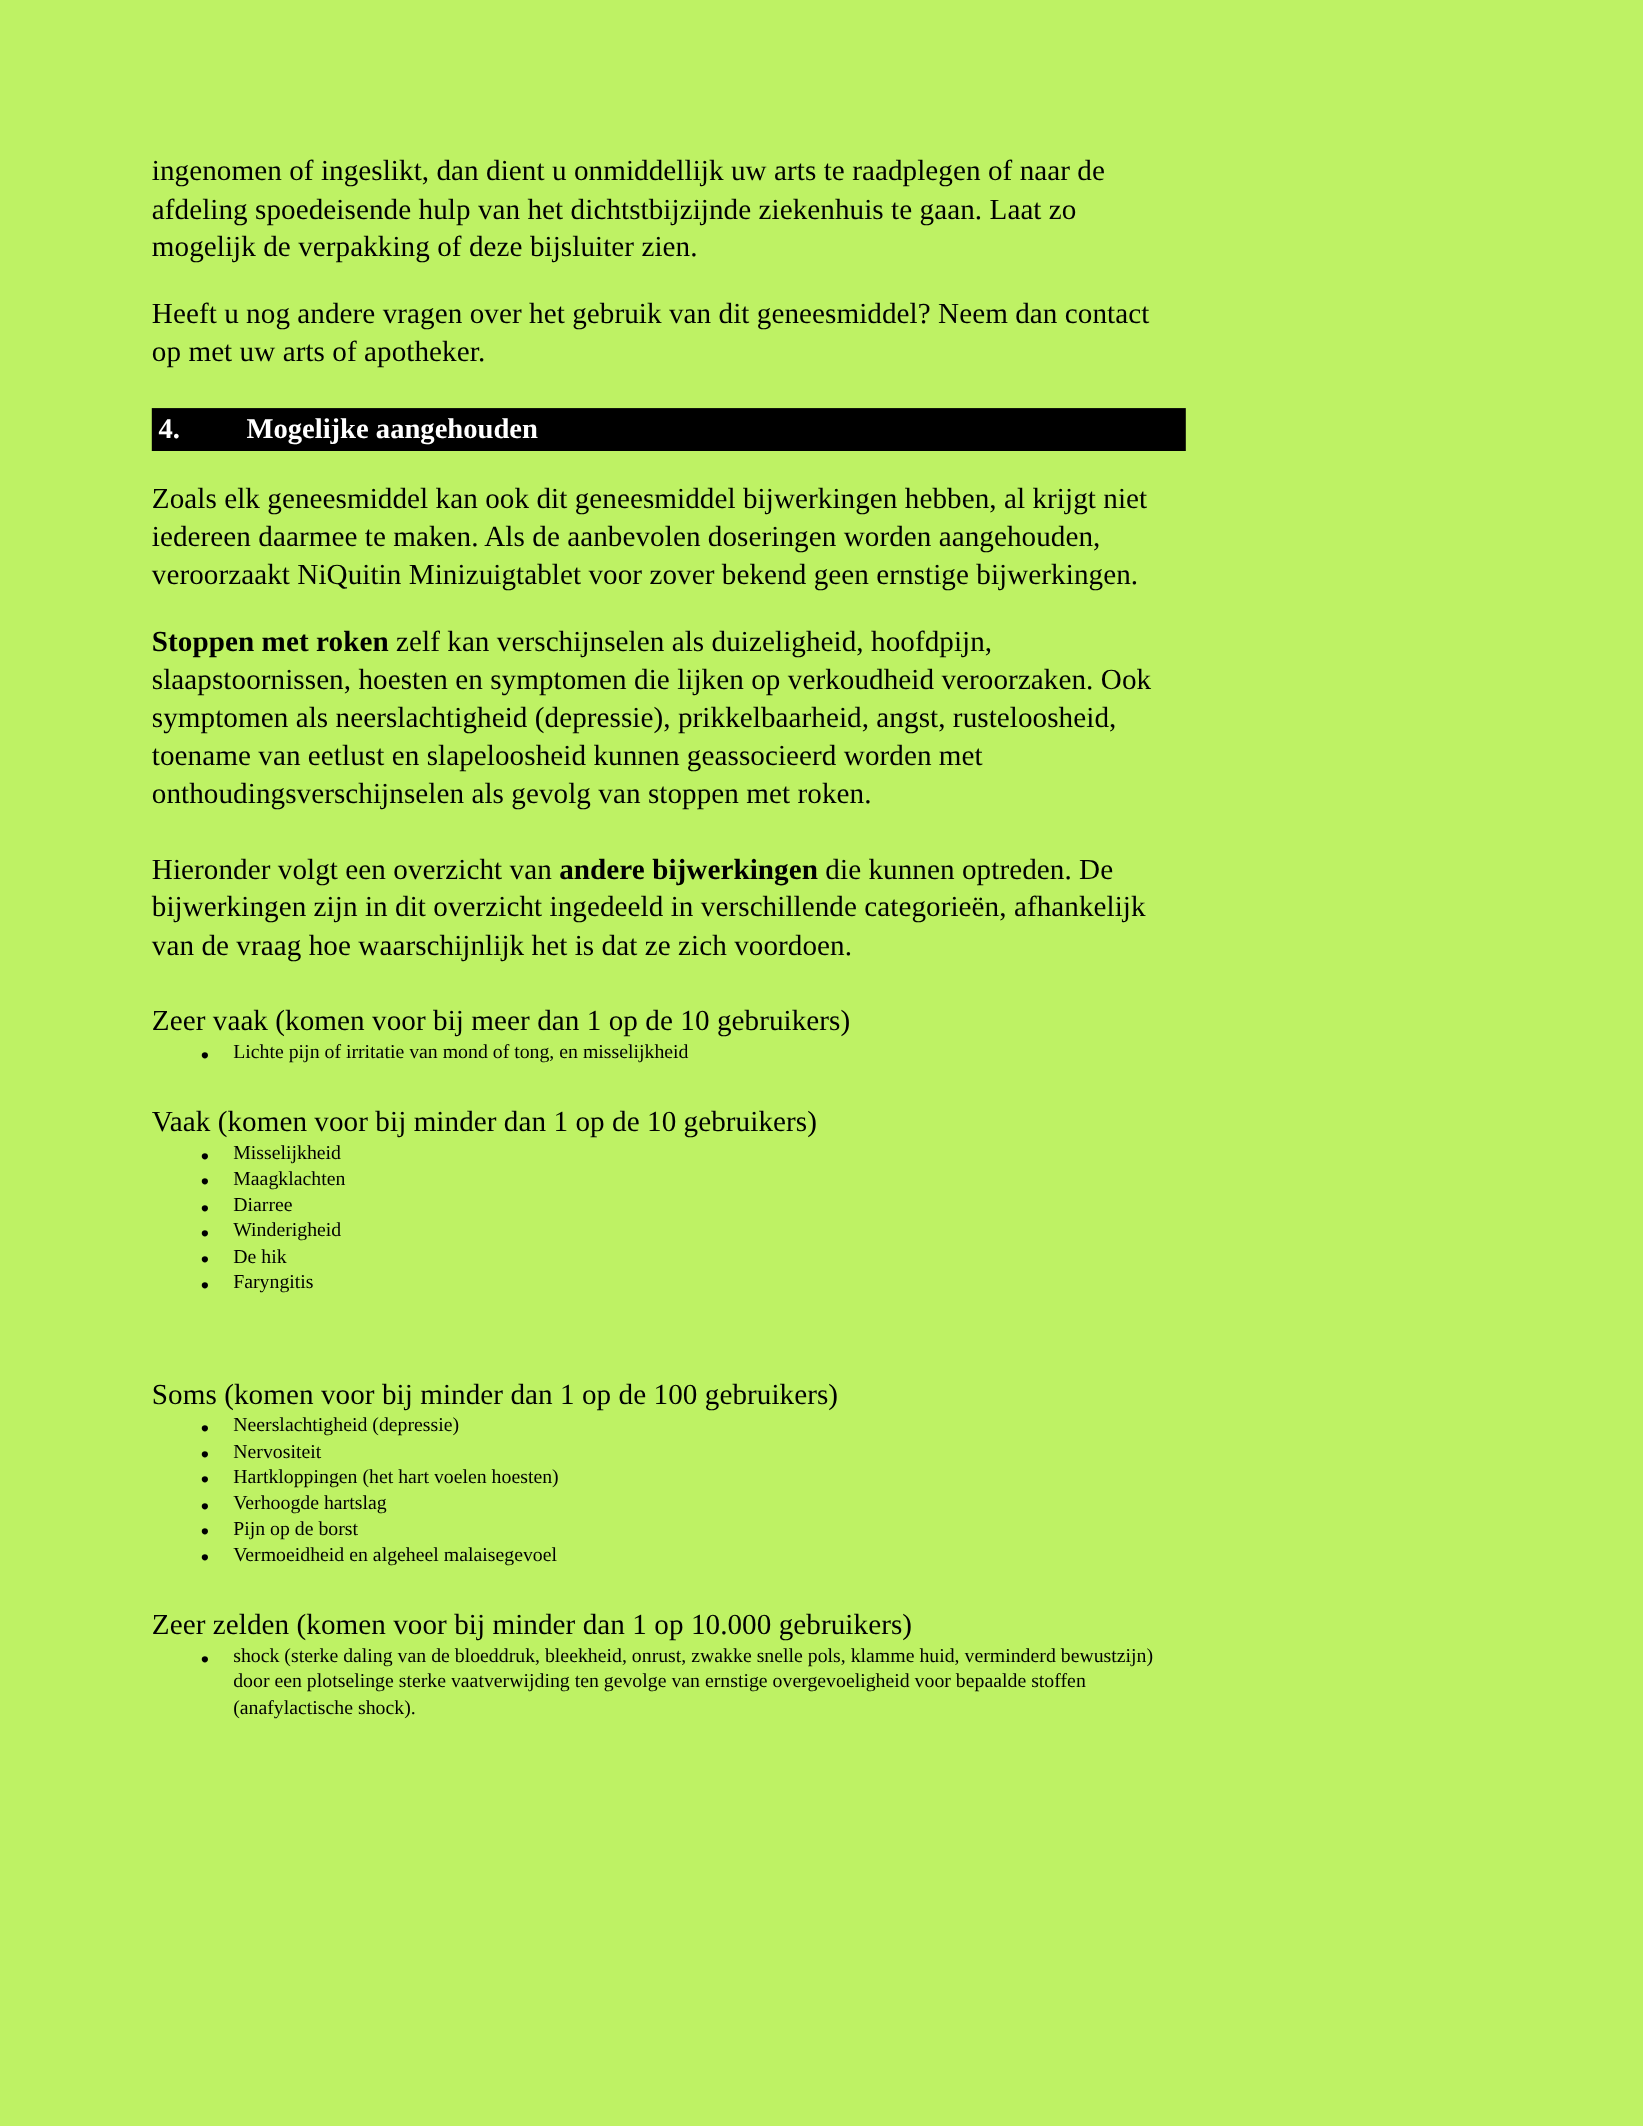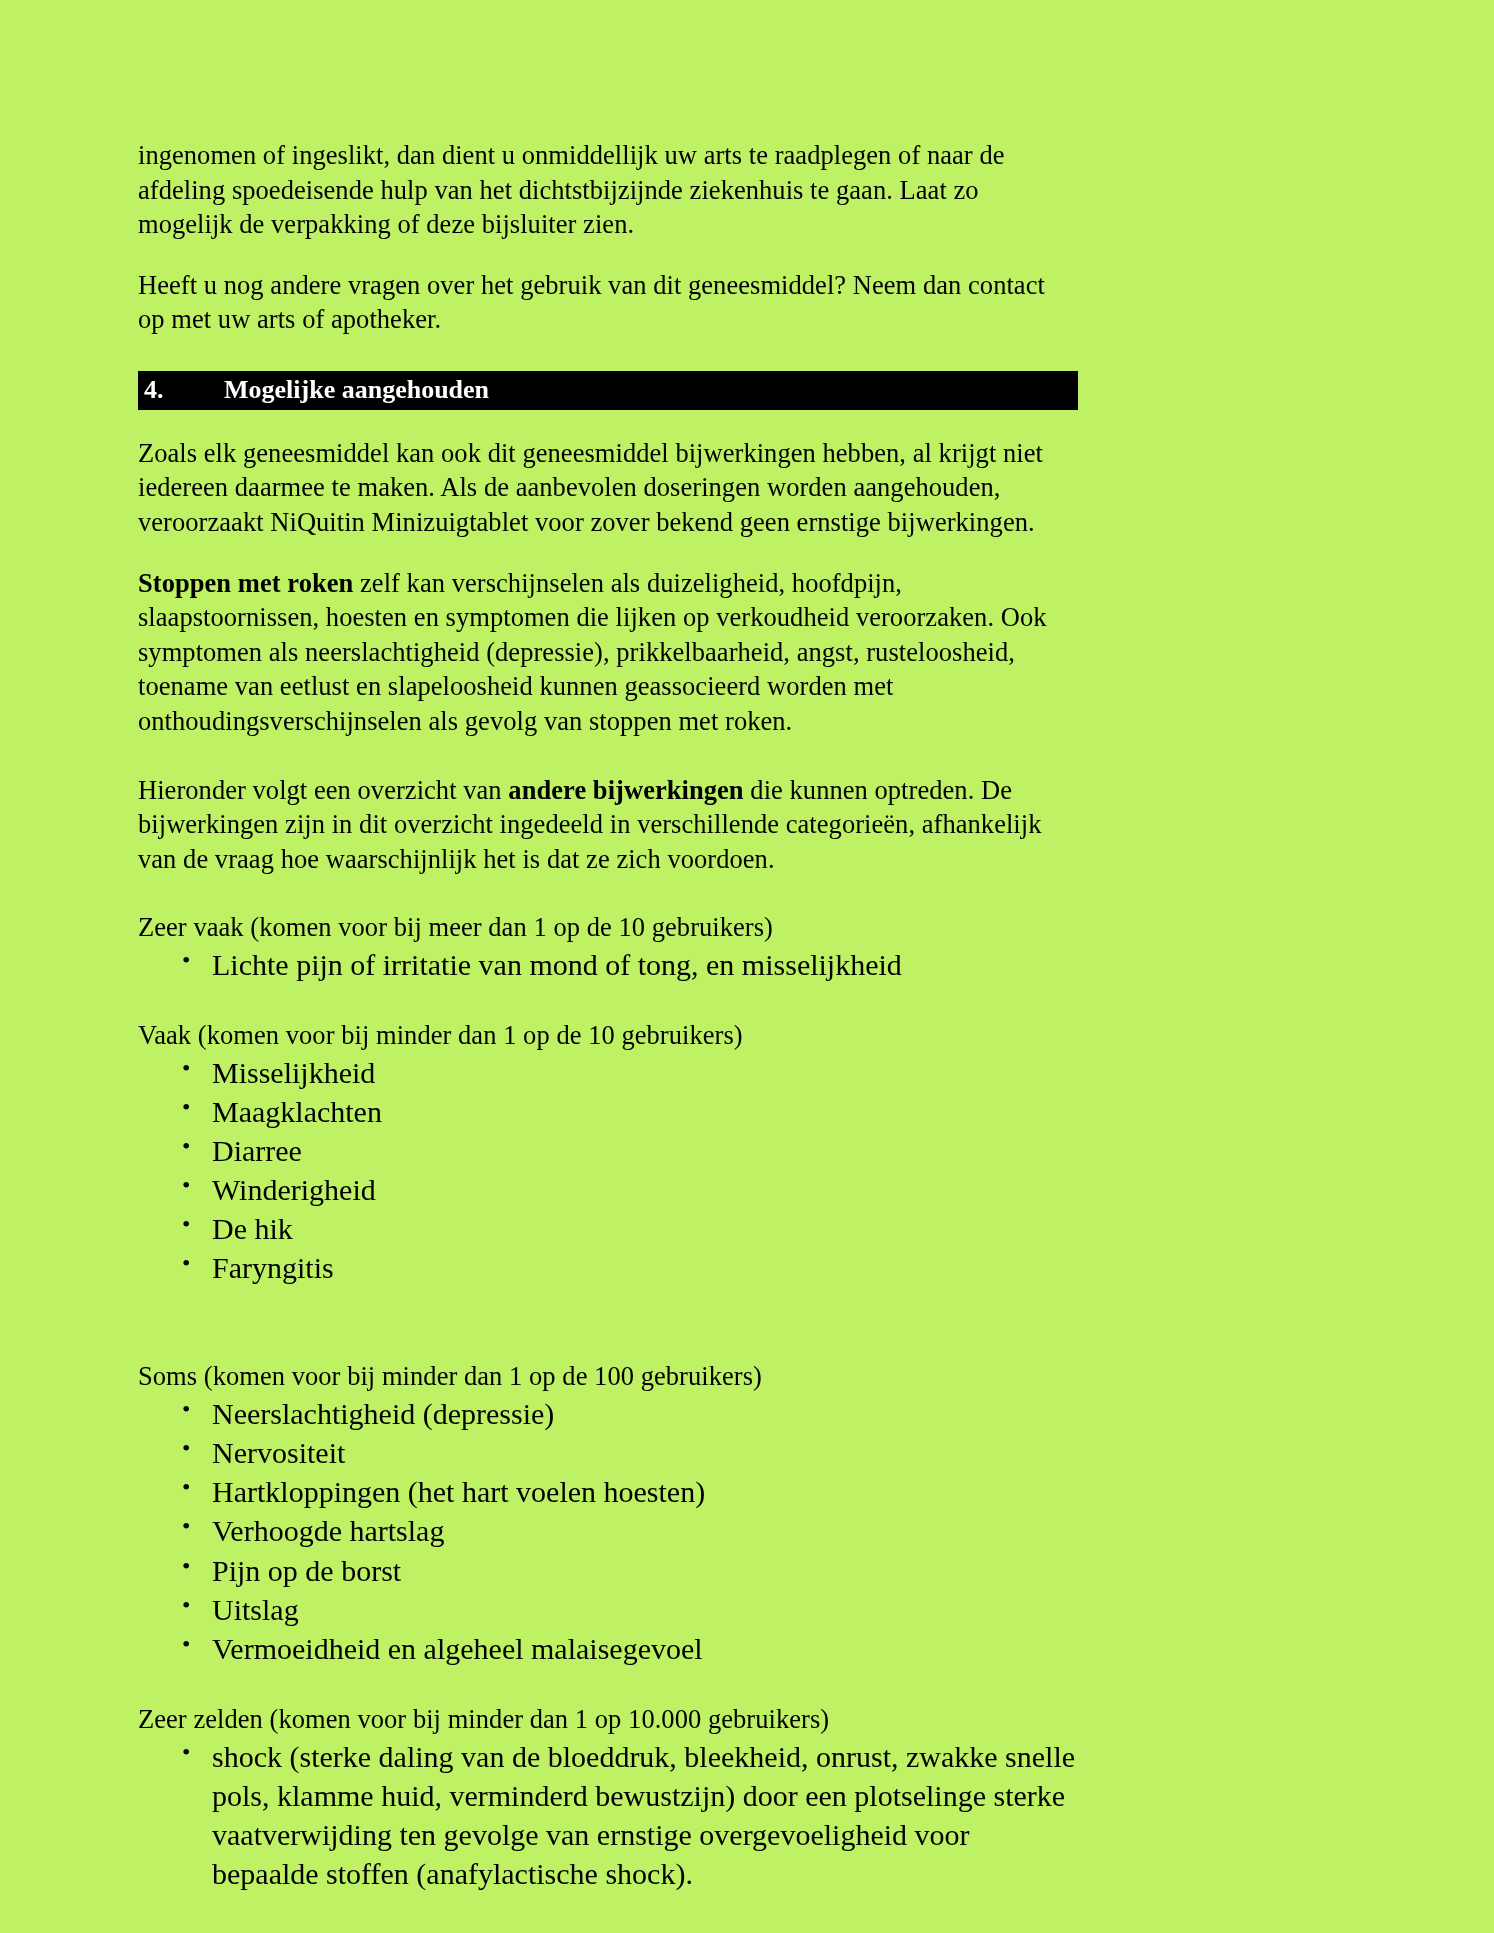--- a/index.html
+++ b/index.html
@@ -60,21 +60,21 @@
 
   b, .bold { font-weight: bold; text-align: center; }
 
   ul.bullets {
     list-style: none;
     margin: 0;
     padding: 0;
   }
   ul.bullets > li {
     position: relative;
-    font-size: 30px;
+    font-size: 18px;
     line-height: 1.305;
     padding-left: 74px;
     margin: 0;
   }
   ul.bullets > li::before {
     content: "\2022";
     position: absolute;
     left: 44px;
     top: -1px;
     font-size: 24px;
@@ -133,21 +133,20 @@
 
     <div class="gap-xl"></div>
 
     <p class="para">Soms (komen voor bij minder dan 1 op de 100 gebruikers)</p>
     <ul class="bullets">
       <li>Neerslachtigheid (depressie)</li>
       <li>Nervositeit</li>
       <li>Hartkloppingen (het hart voelen hoesten)</li>
       <li>Verhoogde hartslag</li>
       <li>Pijn op de borst</li>
-      <li>Uitslag</li>
       <li>Vermoeidheid en algeheel malaisegevoel</li>
     </ul>
 
     <div class="gap-md"></div>
 
     <p class="para">Zeer zelden (komen voor bij minder dan 1 op 10.000 gebruikers)</p>
     <ul class="bullets">
       <li>shock (sterke daling van de bloeddruk, bleekheid, onrust, zwakke snelle pols, klamme huid, verminderd bewustzijn) door een plotselinge sterke vaatverwijding ten gevolge van ernstige overgevoeligheid voor bepaalde stoffen (anafylactische shock).</li>
     </ul>
 

